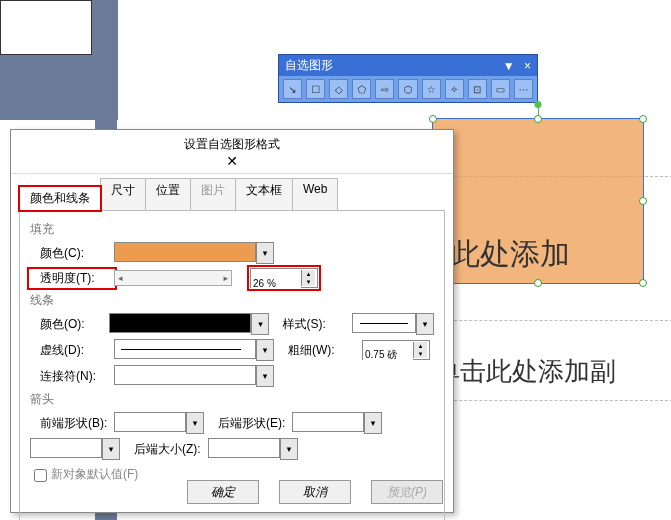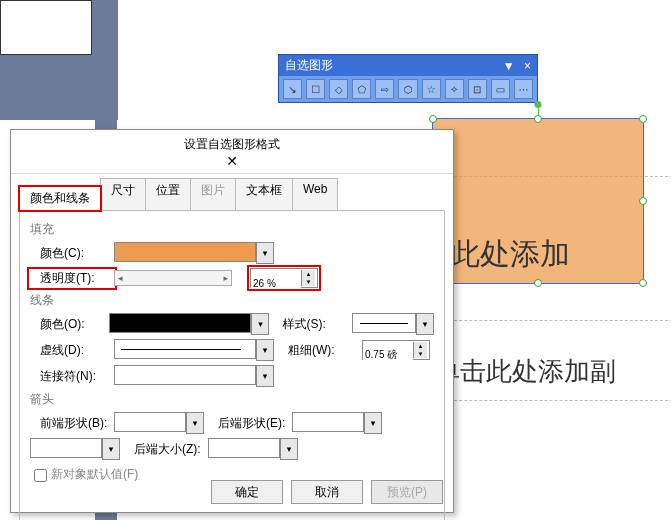--- a/index.html
+++ b/index.html
@@ -290,21 +290,22 @@
   .chk-row {
     display: flex;
     margin-top: 6px;
     color: #888;
   }
   .chk-row input { margin-right: 4px; }
   .dlg-buttons {
     position: absolute;
     right: 10px; bottom: 8px;
     display: flex;
-    gap: 8px;
+    gap: 20px;
+    font-style: italic;
   }
   .btn {
     width: 70px; height: 22px;
     border: 1px solid #999;
     background: #f0f0f0;
     display: flex;
     align-items: center;
     justify-content: center;
     cursor: pointer;
   }

